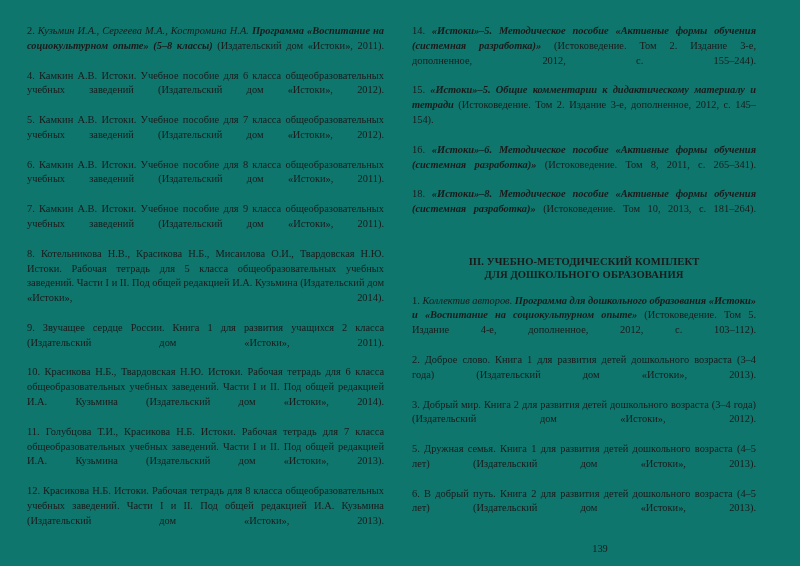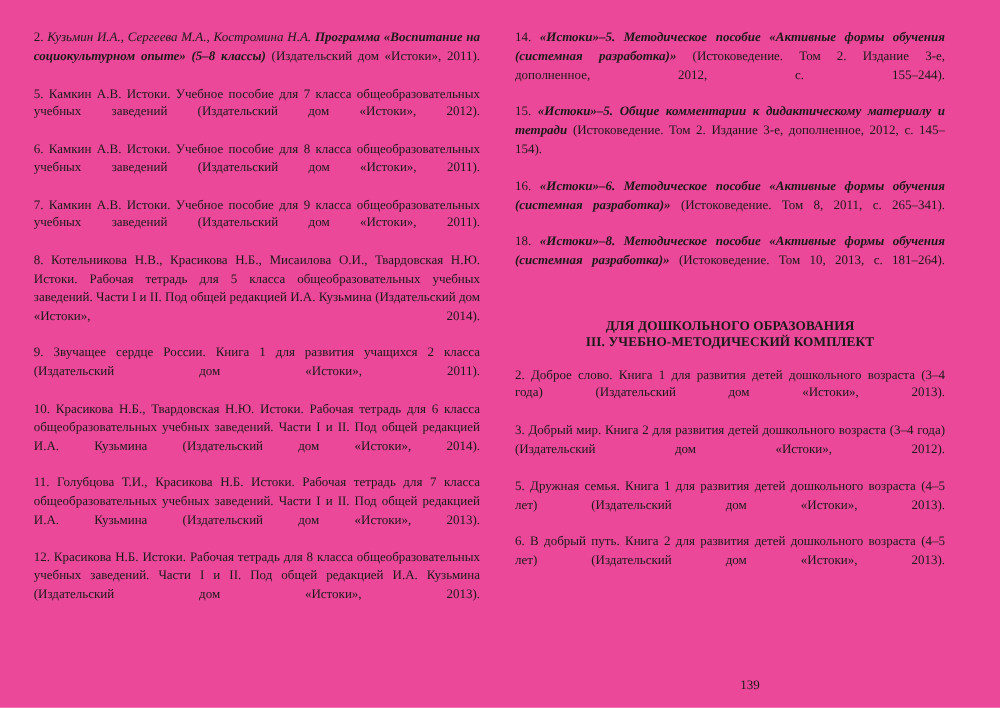--- a/index.html
+++ b/index.html
@@ -11,21 +11,21 @@
     height: 566px;
     background: #ffffff;
     font-family: "Liberation Serif", "DejaVu Serif", serif;
     color: #1a1a1a;
     overflow: hidden;
   }
   .page-spread {
     position: relative;
     width: 800px;
     height: 566px;
-    background: #ec4899;
+    background: #0f766e;
     display: flex;
     box-sizing: border-box;
   }
   .page {
     position: relative;
     width: 400px;
     height: 566px;
     box-sizing: border-box;
     padding: 24px 27px 0 27px;
   }
@@ -80,20 +80,21 @@
 </style>
 </head>
 <body>
 
 <div class="page-spread">
 
   <div class="page page-left">
     <div class="column-body">
       <div>
           <p class="ref"><span>2.</span><span class="it"> Кузьмин И.А., Сергеева М.А., Костромина Н.А. </span><span class="bi">Программа «Воспитание на социокультурном опыте» (5–8 классы)</span><span> (Издательский дом «Истоки», 2011).</span></p>
+          <p class="ref"><span>4.</span><span> Камкин А.В. Истоки. Учебное пособие для 6 класса общеобразовательных учебных заведений (Издательский дом «Истоки», 2012).</span></p>
           <p class="ref"><span>5.</span><span> Камкин А.В. Истоки. Учебное пособие для 7 класса общеобразовательных учебных заведений (Издательский дом «Истоки», 2012).</span></p>
           <p class="ref"><span>6.</span><span> Камкин А.В. Истоки. Учебное пособие для 8 класса общеобразовательных учебных заведений (Издательский дом «Истоки», 2011).</span></p>
           <p class="ref"><span>7.</span><span> Камкин А.В. Истоки. Учебное пособие для 9 класса общеобразовательных учебных заведений (Издательский дом «Истоки», 2011).</span></p>
           <p class="ref"><span>8.</span><span> Котельникова Н.В., Красикова Н.Б., Мисаилова О.И., Твардовская Н.Ю. Истоки. Рабочая тетрадь для 5 класса общеобразовательных учебных заведений. Части I и II. Под общей редакцией И.А. Кузьмина (Издательский дом «Истоки», 2014).</span></p>
           <p class="ref"><span>9.</span><span> Звучащее сердце России. Книга 1 для развития учащихся 2 класса (Издательский дом «Истоки», 2011).</span></p>
           <p class="ref"><span>10.</span><span> Красикова Н.Б., Твардовская Н.Ю. Истоки. Рабочая тетрадь для 6 класса общеобразовательных учебных заведений. Части I и II. Под общей редакцией И.А. Кузьмина (Издательский дом «Истоки», 2014).</span></p>
           <p class="ref"><span>11.</span><span> Голубцова Т.И., Красикова Н.Б. Истоки. Рабочая тетрадь для 7 класса общеобразовательных учебных заведений. Части I и II. Под общей редакцией И.А. Кузьмина (Издательский дом «Истоки», 2013).</span></p>
           <p class="ref"><span>12.</span><span> Красикова Н.Б. Истоки. Рабочая тетрадь для 8 класса общеобразовательных учебных заведений. Части I и II. Под общей редакцией И.А. Кузьмина (Издательский дом «Истоки», 2013).</span></p>
         </div>
     </div>
@@ -102,25 +103,26 @@
   <div class="page page-right">
     <div class="column-body">
       <div>
           <p class="ref"><span>14.</span><span class="bi"> «Истоки»–5. Методическое пособие «Активные формы обучения (системная разработка)»</span><span> (Истоковедение. Том 2. Издание 3-е, дополненное, 2012, с. 155–244).</span></p>
           <p class="ref"><span>15.</span><span class="bi"> «Истоки»–5. Общие комментарии к дидактическому материалу и тетради</span><span> (Истоковедение. Том 2. Издание 3-е, дополненное, 2012, с. 145–154).</span></p>
           <p class="ref"><span>16.</span><span class="bi"> «Истоки»–6. Методическое пособие «Активные формы обучения (системная разработка)»</span><span> (Истоковедение. Том 8, 2011, с. 265–341).</span></p>
           <p class="ref"><span>18.</span><span class="bi"> «Истоки»–8. Методическое пособие «Активные формы обучения (системная разработка)»</span><span> (Истоковедение. Том 10, 2013, с. 181–264).</span></p>
         </div>
 
       <div class="section-heading">
+        <span class="hl">III. УЧЕБНО-МЕТОДИЧЕСКИЙ КОМПЛЕКТ</span>
         <span class="hl">ДЛЯ ДОШКОЛЬНОГО ОБРАЗОВАНИЯ</span>
-        <span class="hl">III. УЧЕБНО-МЕТОДИЧЕСКИЙ КОМПЛЕКТ</span>
       </div>
 
       <div>
+          <p class="ref"><span>1.</span><span class="it"> Коллектив авторов. </span><span class="bi">Программа для дошкольного образования «Истоки» и «Воспитание на социокультурном опыте»</span><span> (Истоковедение. Том 5. Издание 4-е, дополненное, 2012, с. 103–112).</span></p>
           <p class="ref"><span>2.</span><span> Доброе слово. Книга 1 для развития детей дошкольного возраста (3–4 года) (Издательский дом «Истоки», 2013).</span></p>
           <p class="ref"><span>3.</span><span> Добрый мир. Книга 2 для развития детей дошкольного возраста (3–4 года) (Издательский дом «Истоки», 2012).</span></p>
           <p class="ref"><span>5.</span><span> Дружная семья. Книга 1 для развития детей дошкольного возраста (4–5 лет) (Издательский дом «Истоки», 2013).</span></p>
           <p class="ref"><span>6.</span><span> В добрый путь. Книга 2 для развития детей дошкольного возраста (4–5 лет) (Издательский дом «Истоки», 2013).</span></p>
         </div>
     </div>
     <div class="folio">139</div>
   </div>
 
 </div>

